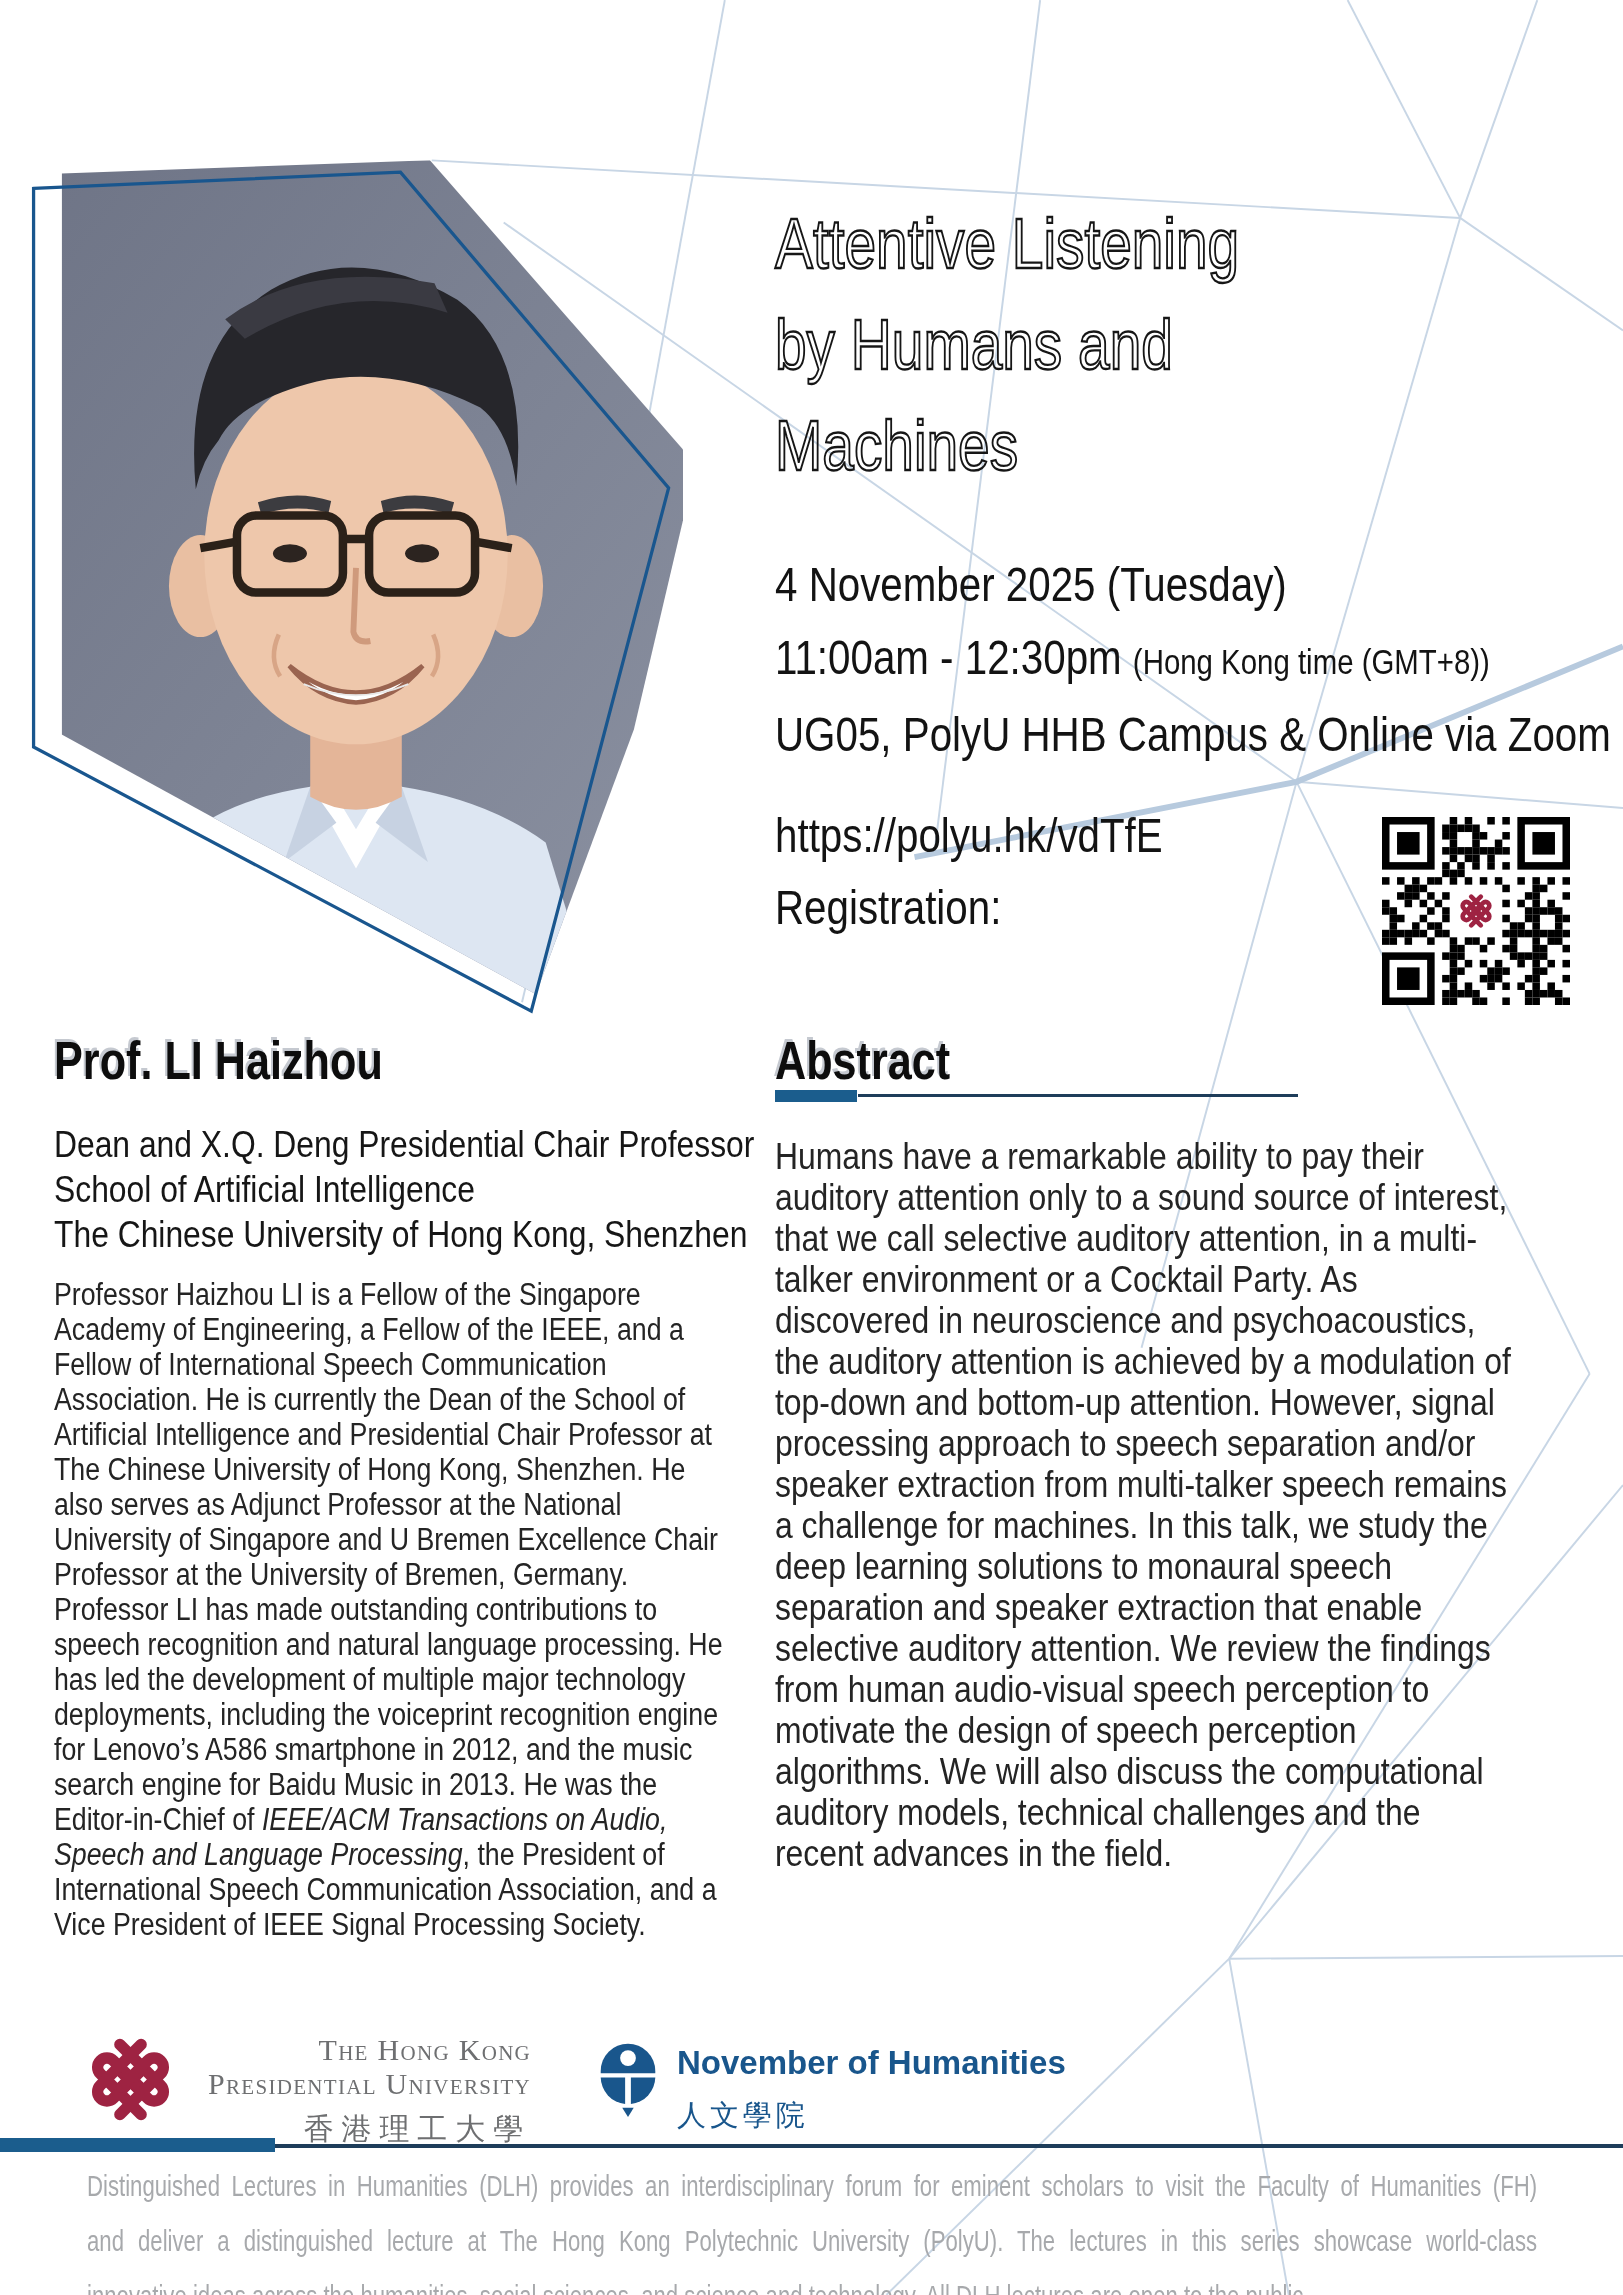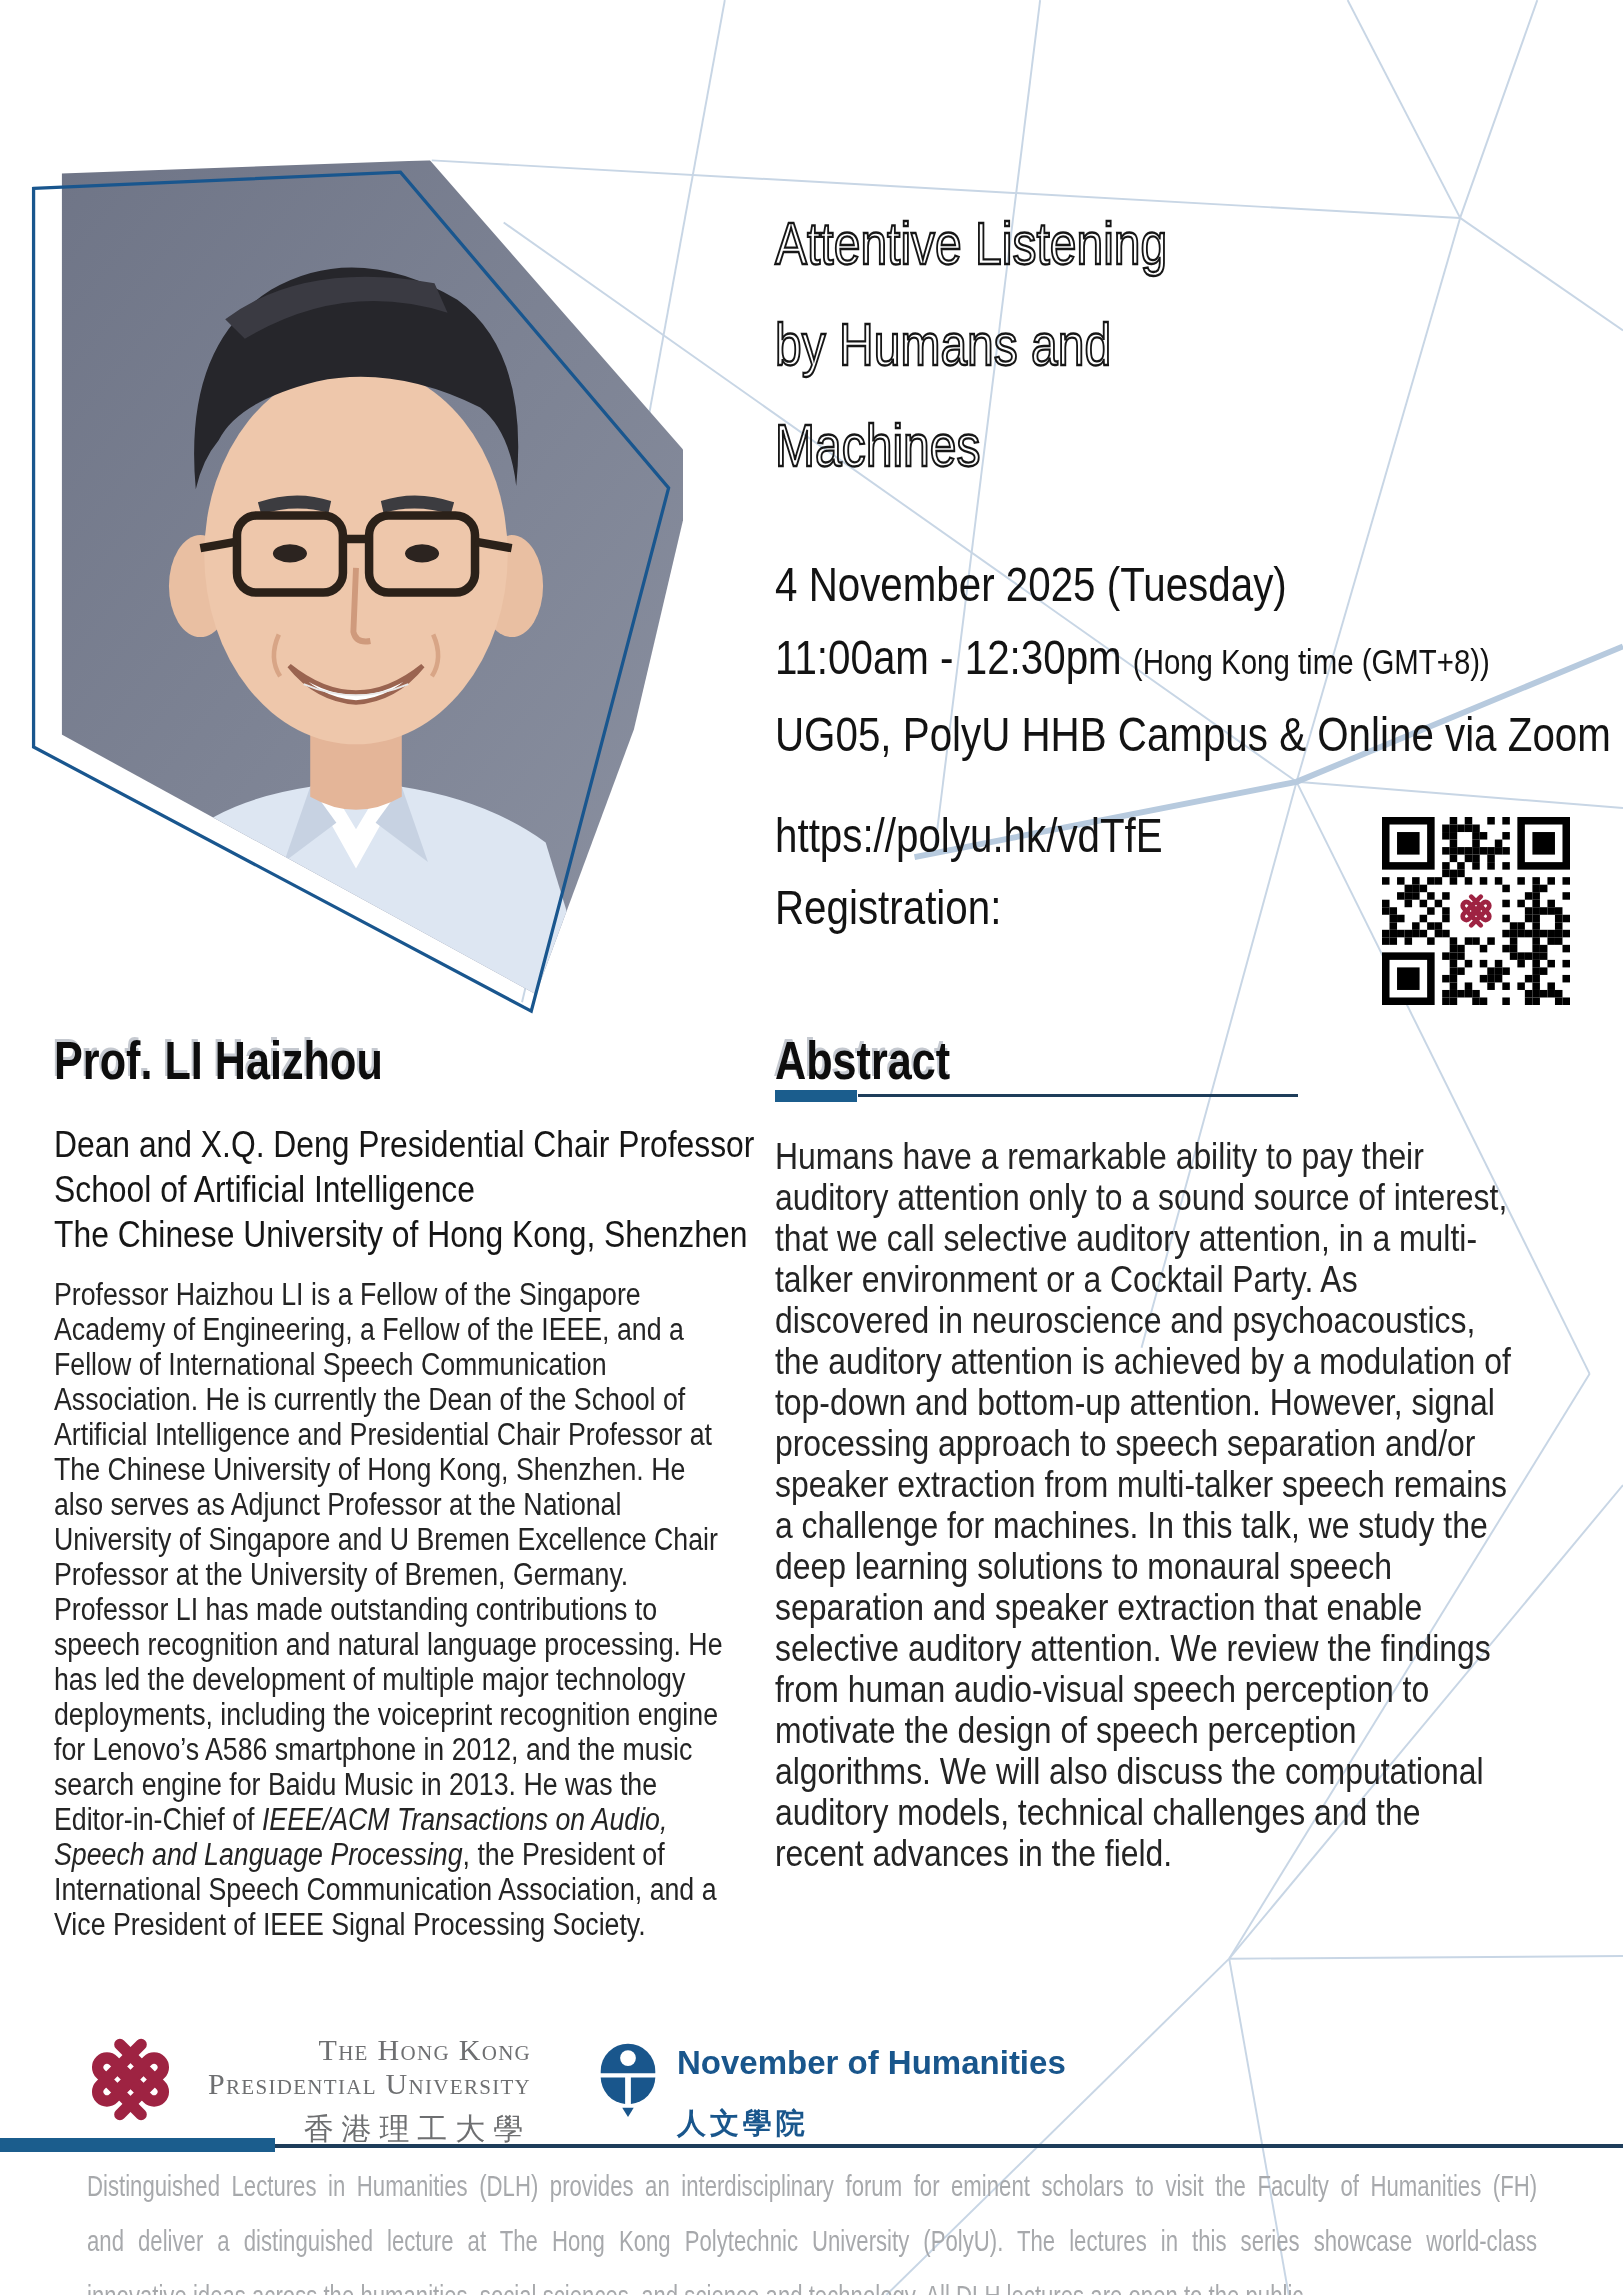--- a/index.html
+++ b/index.html
@@ -8,21 +8,21 @@
   .abs{position:absolute;}
   .mesh{position:absolute;left:0;top:0;width:1623px;height:2295px;}
   
   .cx{display:inline-block;transform:scaleX(.8);transform-origin:0 50%;white-space:nowrap;}
   .cx84{display:inline-block;transform:scaleX(.84);transform-origin:0 50%;white-space:nowrap;}
   .cx86{display:inline-block;transform:scaleX(.86);transform-origin:0 50%;white-space:nowrap;}
   .cxp{transform:scaleX(.862);transform-origin:0 0;}
   
   .series-title{left:58px;top:60px;font-size:63px;letter-spacing:0;color:#101010;}
   
-  .talk-title{left:775px;top:193px;font-size:60px;line-height:101px;font-weight:400;}
+  .talk-title{left:775px;top:193px;font-size:71px;line-height:101px;font-weight:400;}
   .outline-text{color:#ffffff;}
   @supports ((-webkit-text-stroke:1px black)){
     .outline-text{color:transparent;-webkit-text-stroke:2.3px #161616;}
   }
   .date-block{left:775px;top:548px;font-size:48px;line-height:73px;color:#131313;}
   .small-note{font-size:35px;}
   .reg-block{left:775px;top:800px;font-size:48px;line-height:72px;color:#131313;}
   .qr-wrap{left:1382px;top:817px;width:188px;height:188px;background:#ffffff;}
   .head-shadow{text-shadow:-2.6px -3.3px 0 rgba(150,157,170,.55);}
   .speaker-name{left:54px;top:1029px;font-size:54px;font-weight:bold;color:#0d0d0d;}
@@ -34,21 +34,21 @@
   .rule-thin{height:3.3px;background:#1e3d5a;}
   .abstract-body{left:775px;top:1136px;width:739px;font-size:37px;line-height:41px;color:#242424;}
   .abstract-body .cxp{width:854px;}
   .logo-row{left:0;top:2015px;width:1623px;height:124px;}
   .polyu-text{font-family:"Liberation Serif",serif;color:#6e6f71;text-align:right;}
   .polyu-l1{font-size:30px;font-variant:small-caps;letter-spacing:1.3px;}
   .polyu-l2{font-size:30px;font-variant:small-caps;letter-spacing:1.3px;}
   .polyu-cn{font-size:30px;letter-spacing:7.9px;margin-top:8px;}
   .foh-text{color:#19568c;}
   .foh-en{font-size:33px;font-weight:bold;}
-  .foh-cn{font-size:29px;letter-spacing:3.9px;margin-top:22px;font-weight:bold;}
+  .foh-cn{font-size:29px;letter-spacing:3.9px;margin-top:14px;}
   .footer-text{left:87px;top:2159px;width:1449px;font-size:29px;line-height:55px;color:#a7a9ac;}
   .footer-text .cxp{transform:scaleX(.764);width:1898px;}
   .f-just{text-align:justify;text-align-last:justify;}
 </style>
 </head>
 <body>
 
 <div class="poster">
 
   <svg class="mesh" viewBox="0 0 2481 3508" fill="none">

